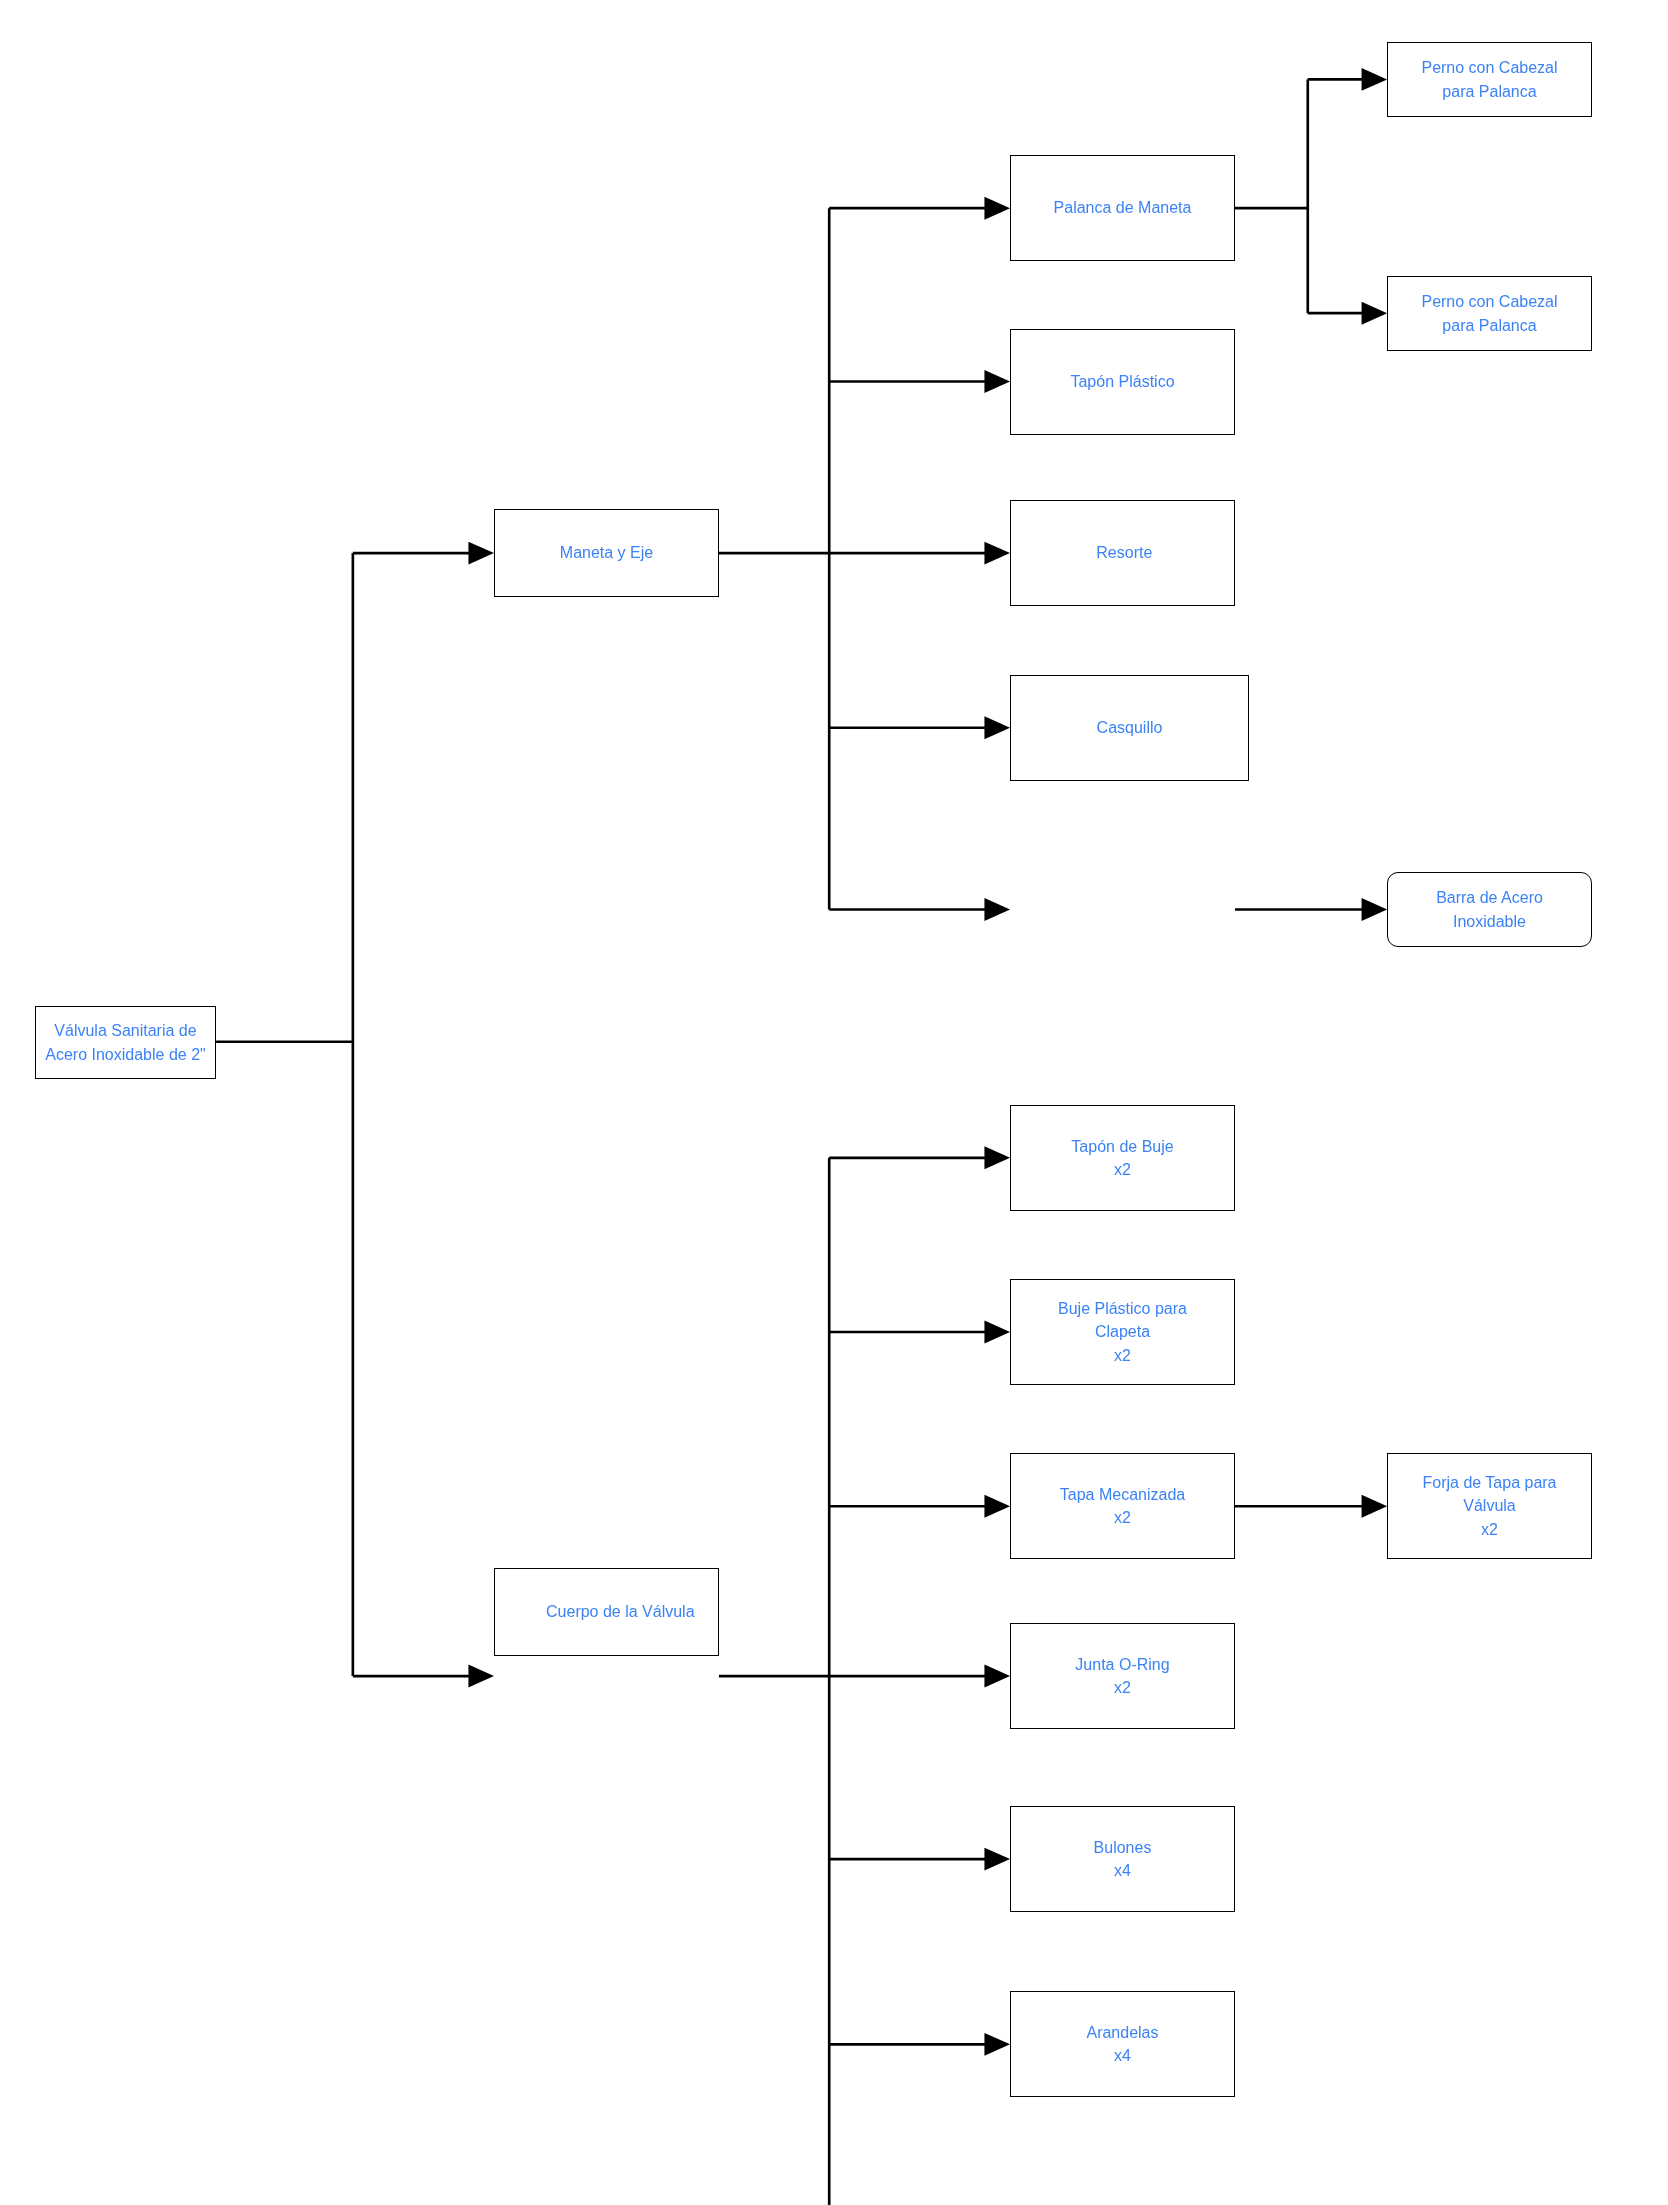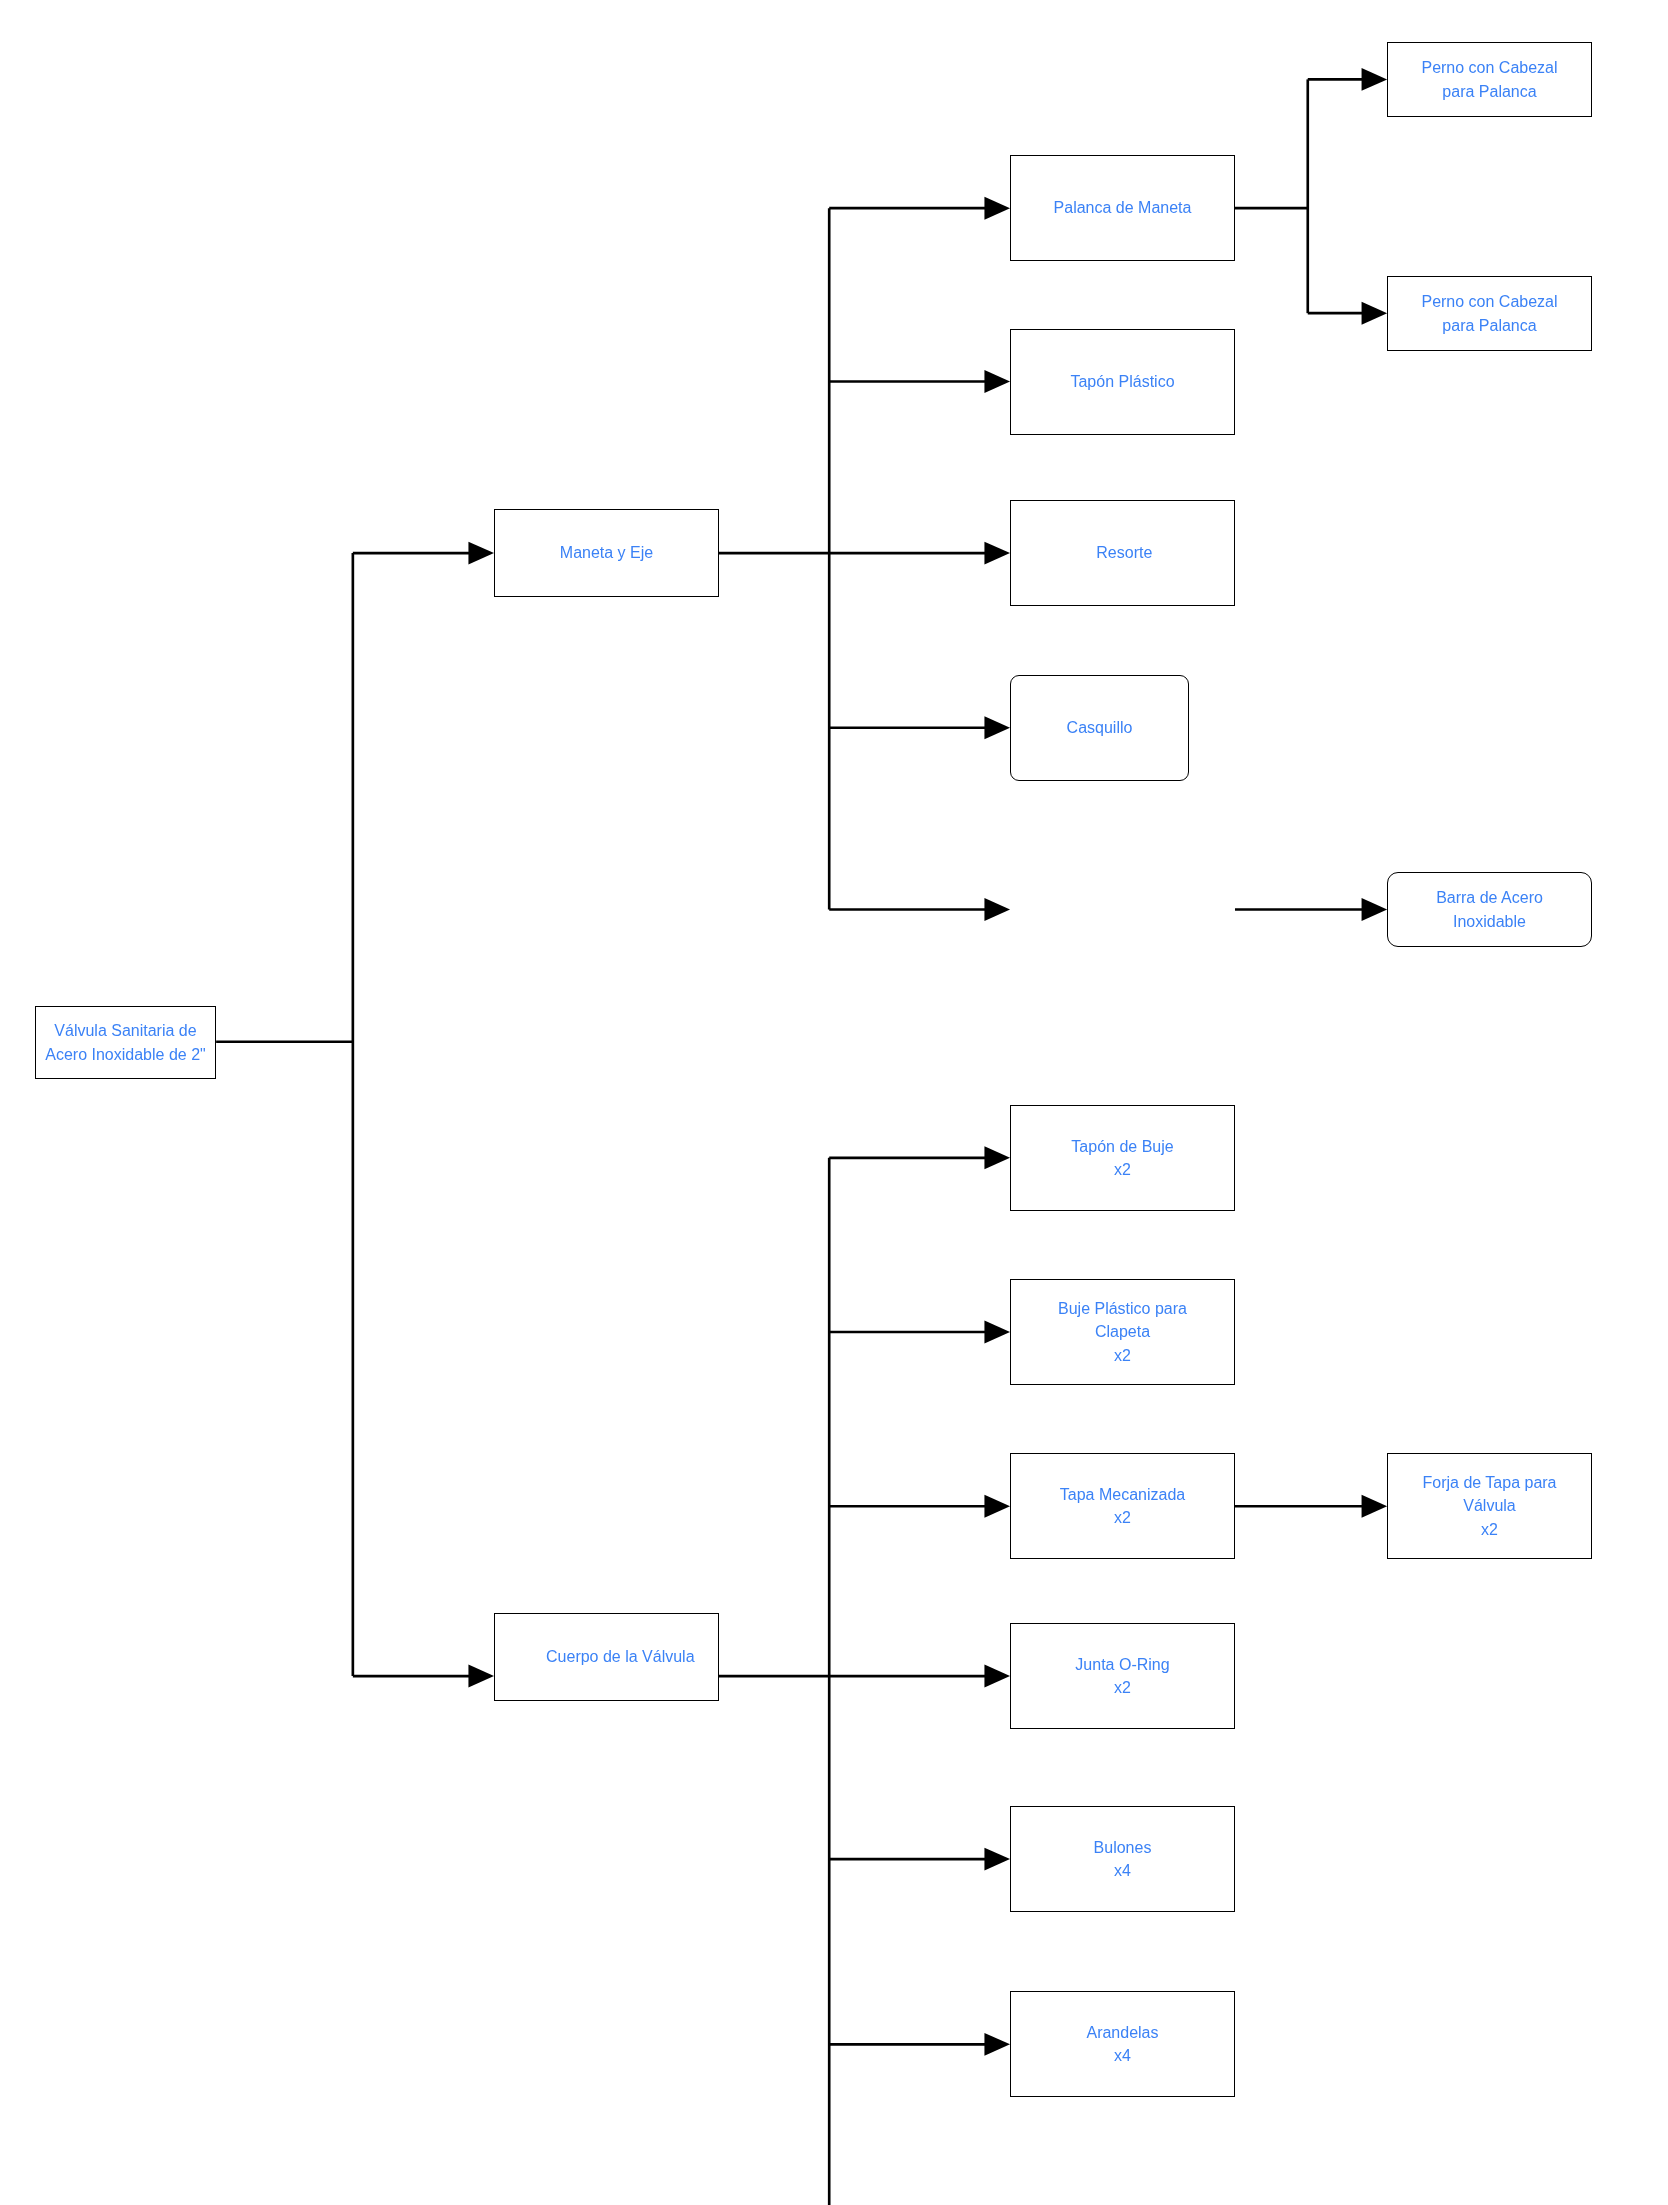--- a/index.html
+++ b/index.html
@@ -117,29 +117,29 @@
 
     <line x1="2800" y1="5120" x2="3100" y2="5120"></line>
     <polygon points="3145,5120 3087,5094 3087,5146"></polygon>
   </svg>
 
   <div class="node" style="left:35px; top:1006px; width:181px; height:73px;">Válvula Sanitaria de
 Acero Inoxidable de 2"</div>
 
   <div class="node" style="left:494px; top:509px; width:225px; height:88px;">Maneta y Eje</div>
 
-  <div class="node" style="left:494px; top:1613px; width:225px; height:88px;padding-left:32px;">Cuerpo de la Válvula</div>
+  <div class="node" style="left:494px; top:1568px; width:225px; height:88px;padding-left:32px;">Cuerpo de la Válvula</div>
 
   <div class="node" style="left:1010px; top:155px; width:225px; height:106px;">Palanca de Maneta</div>
 
   <div class="node" style="left:1010px; top:329px; width:225px; height:106px;">Tapón Plástico</div>
 
   <div class="node" style="left:1010px; top:500px; width:225px; height:106px;padding-left:8px;">Resorte</div>
 
-  <div class="node" style="left:1010px; top:675px; width:179px; height:106px;border-radius:9px;">Casquillo</div>
+  <div class="node" style="left:1010px; top:675px; width:239px; height:106px;">Casquillo</div>
 
 
   <div class="node" style="left:1387px; top:42px; width:205px; height:75px;">Perno con Cabezal
 para Palanca</div>
 
   <div class="node" style="left:1387px; top:276px; width:205px; height:75px;">Perno con Cabezal
 para Palanca</div>
 
   <div class="node" style="left:1387px; top:872px; width:205px; height:75px;border-radius:11px;">Barra de Acero
 Inoxidable</div>

